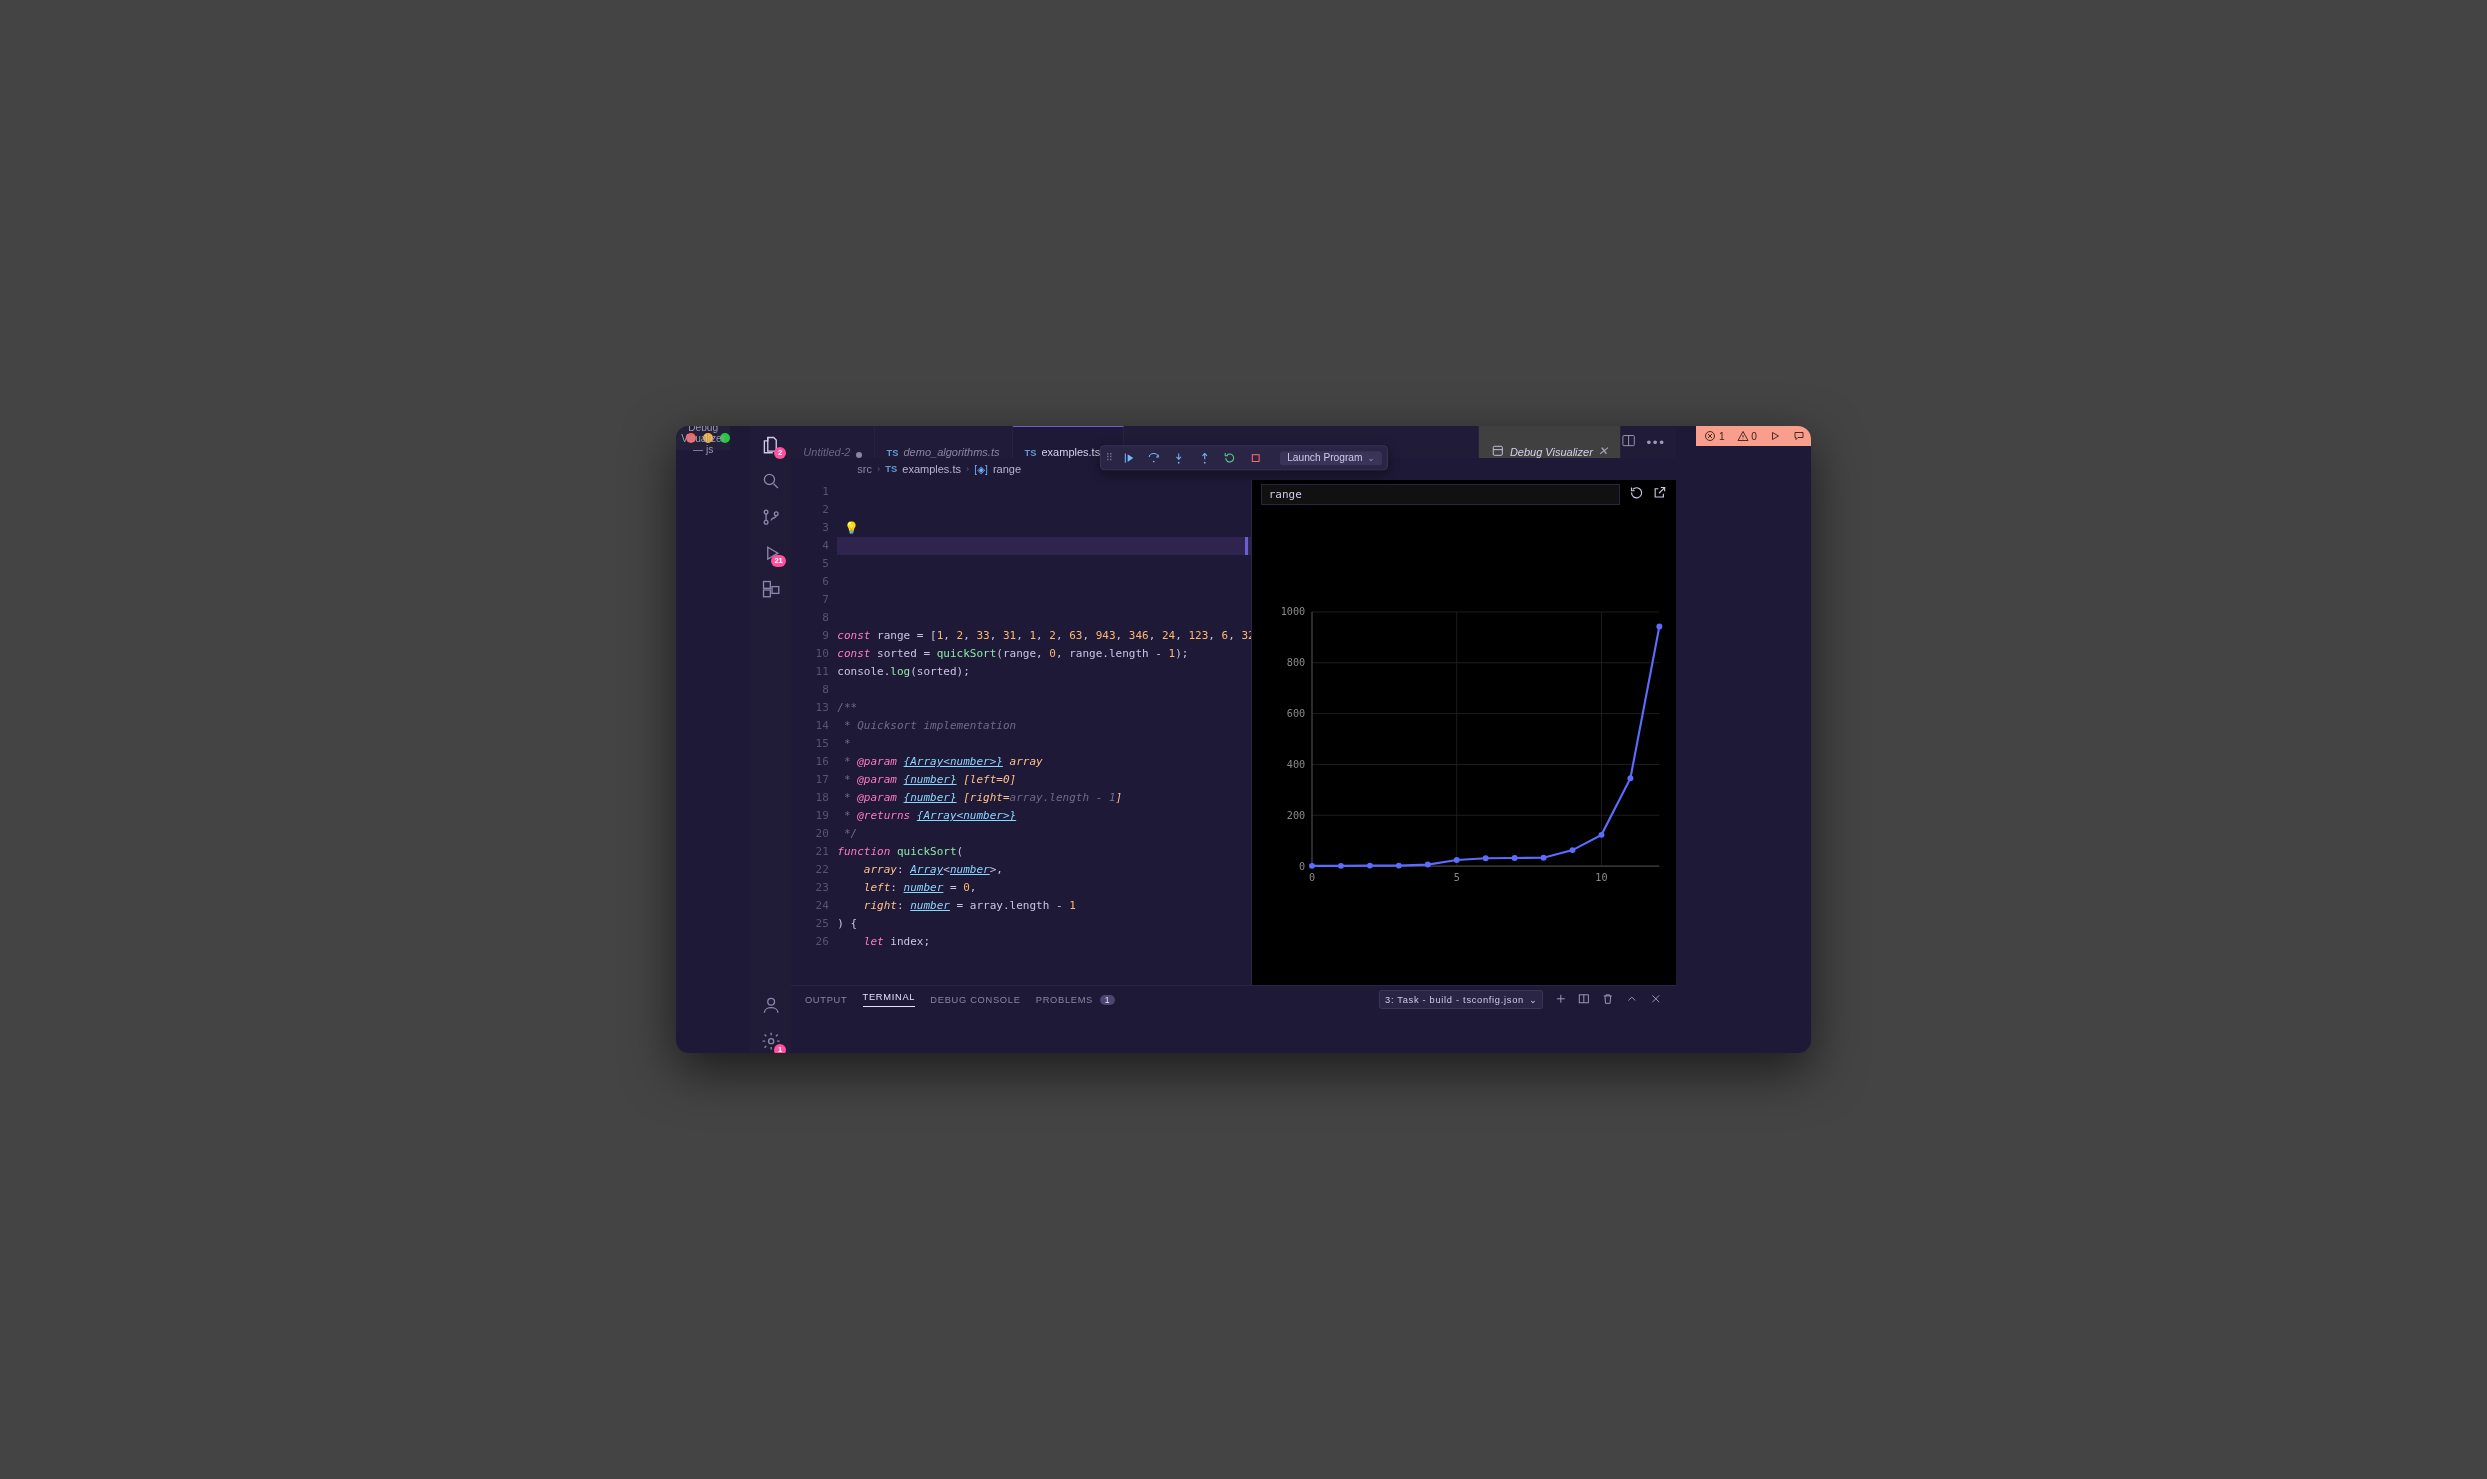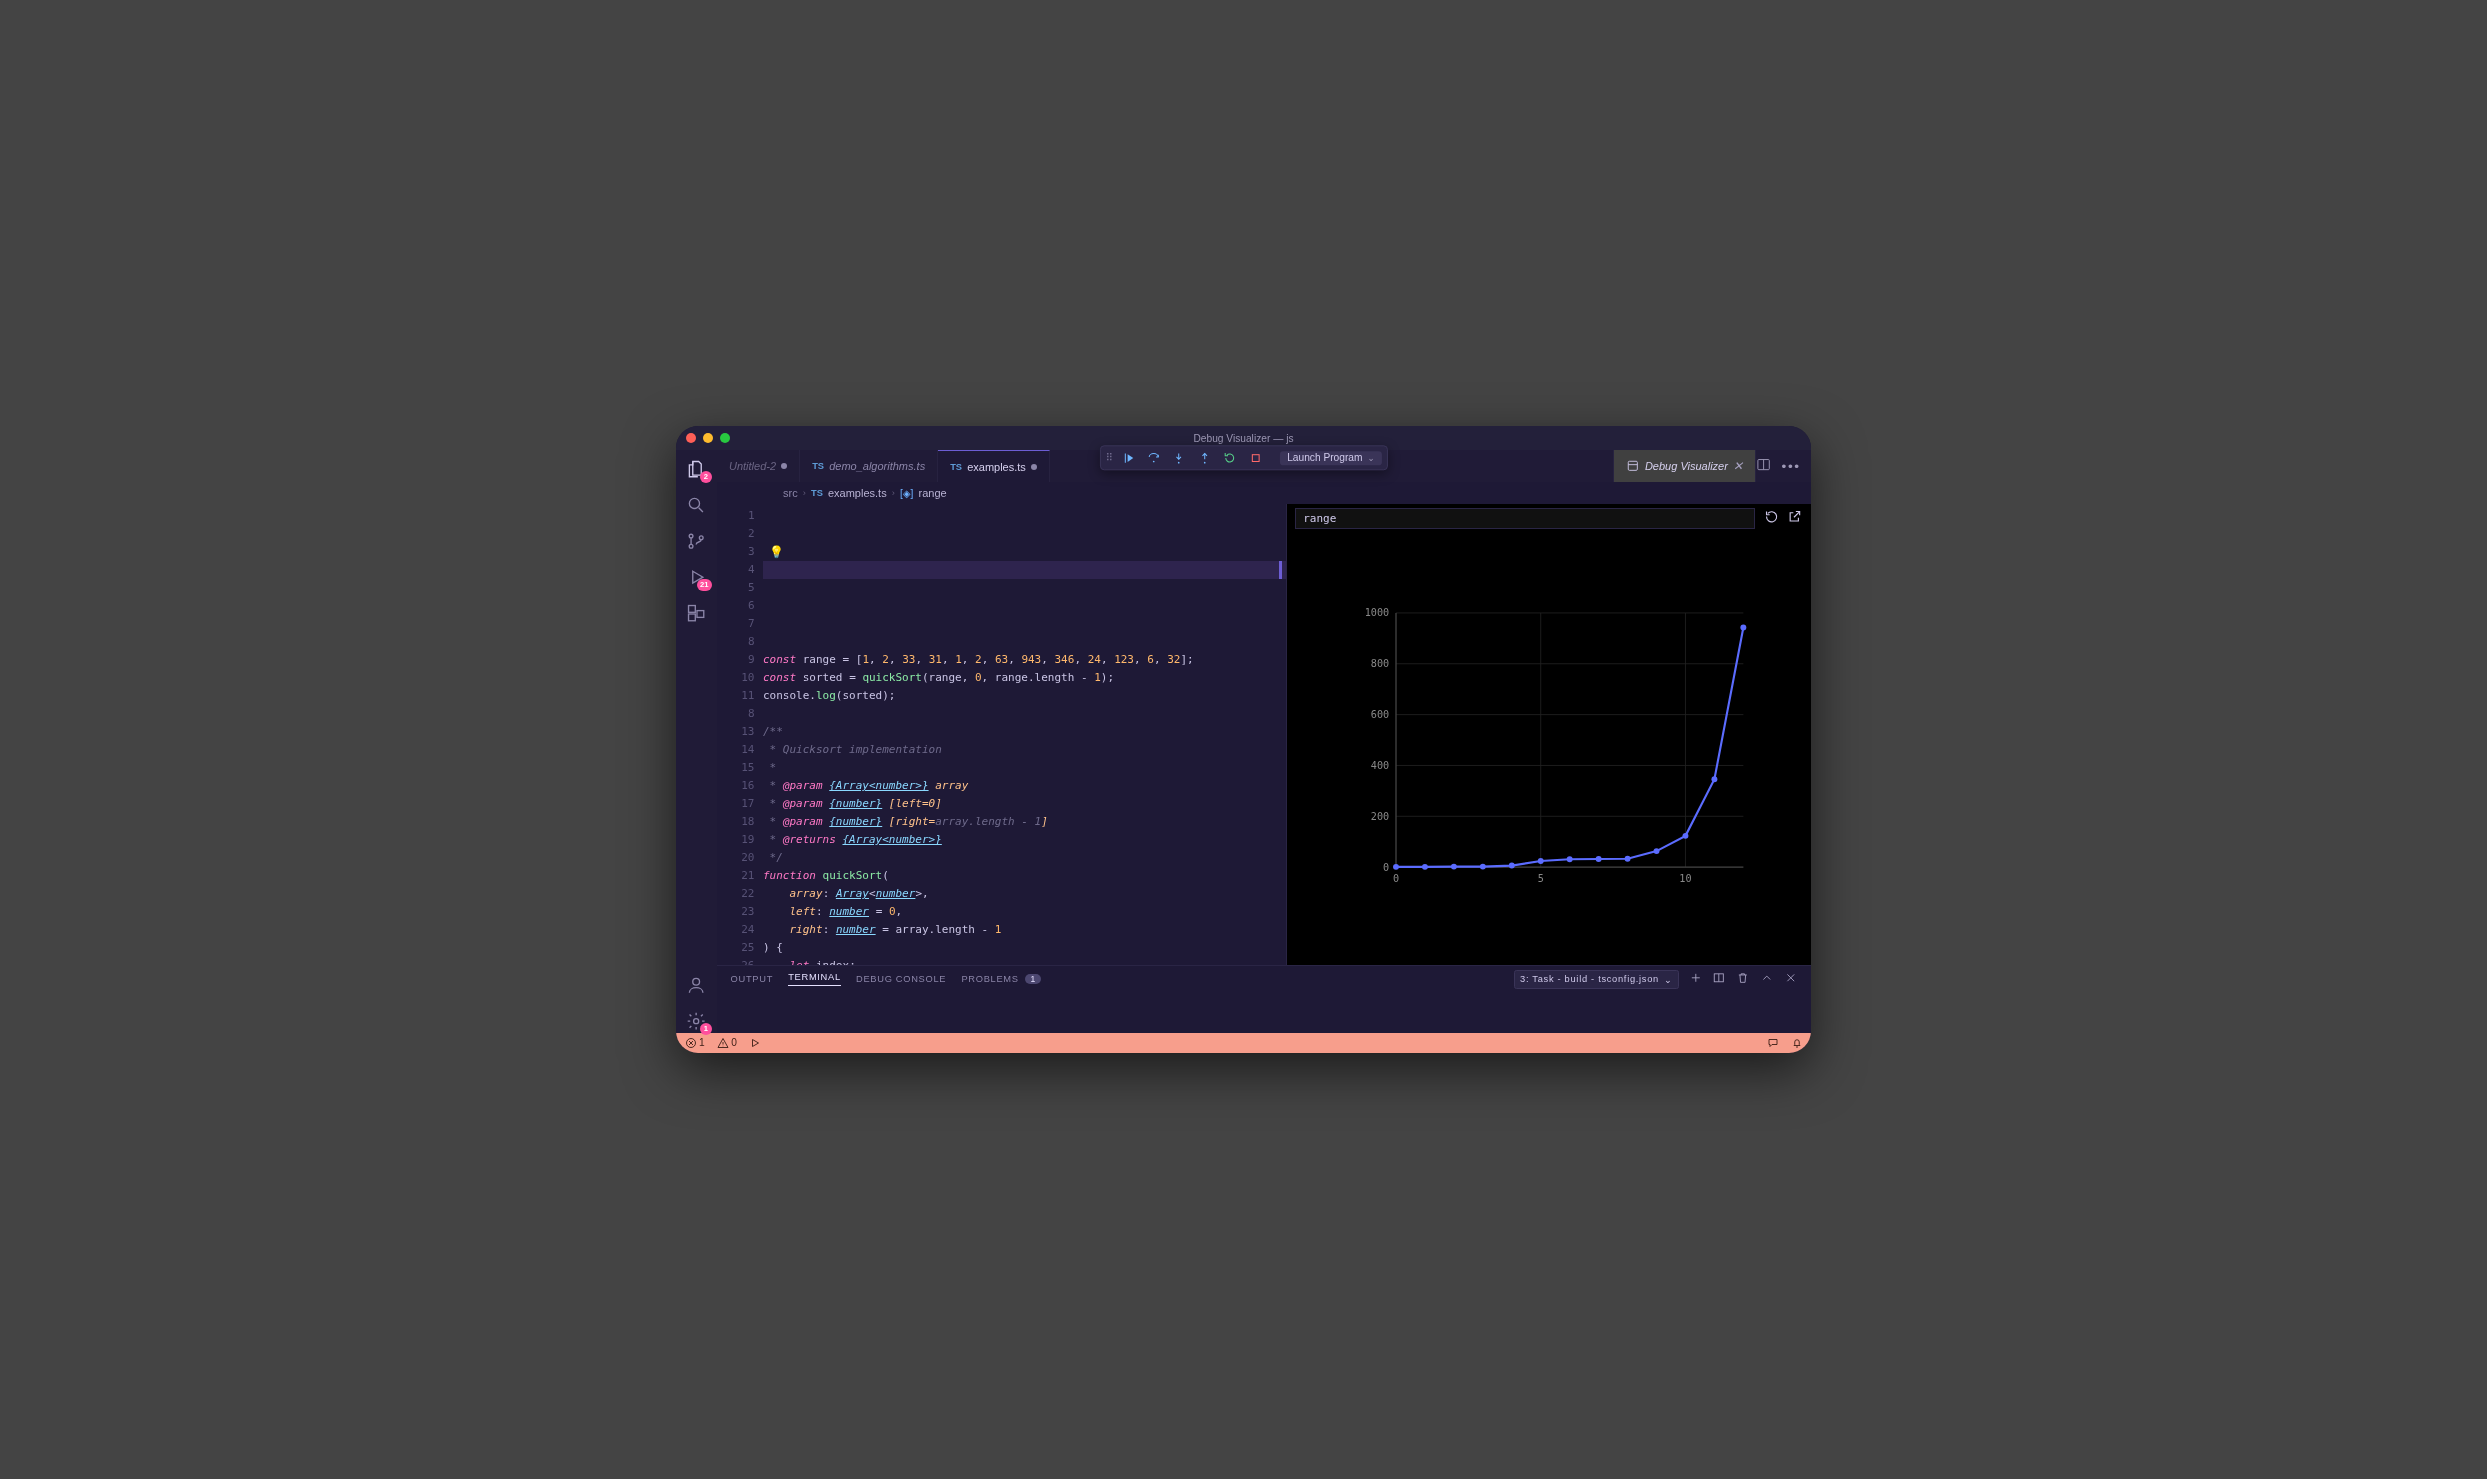--- a/index.html
+++ b/index.html
@@ -7,25 +7,25 @@
   body {
     font-family: -apple-system, BlinkMacSystemFont, "Segoe UI", sans-serif;
     background: #444;
     display: flex; align-items: center; justify-content: center;
   }
 
   
   .window {
     width: 1135px; height: 627px;
     background: #1e1936;
-    border-radius: 22px;
+    border-radius: 13px;
     overflow: hidden;
     position: relative;
     box-shadow: 0 17px 51px rgba(0,0,0,0.6);
-    display: flex; flex-direction: column;
+    display: flex; flex-direction: row; gap: 20px;
   }
 
   
   .titlebar {
     height: 24px;
     background: #23203a;
     display: flex; align-items: center;
     position: relative;
     -webkit-app-region: drag;
     font-size: 10.2px;
@@ -62,21 +62,21 @@
 
   
   .main { flex:1; display:flex; flex-direction:column; min-width:0; }
 
   
   .tabrow {
     height:32px; background:#201b37; display:flex; align-items:stretch;
     position:relative;
   }
   .tab {
-    display:flex; align-items:center; gap:5.1px;
+    display:flex; align-items:flex-end; gap:5.1px;
     padding:0 12px; font-size:11px; color:#8b85a8;
     border-right:0.8px solid #272240;
     cursor:pointer;
     font-style:italic;
   }
   .tab.active { background:#1e1936; color:#d6d0ee; border-top:0.8px solid #6c5dd3; font-style:normal;}
   .tab .ts-badge { color:#5e9bd6; font-weight:600; font-size:9.3px; font-style:normal;}
   .tab .dirty-dot { width:6px; height:6px; border-radius:50%; background:#8b85a8; }
   .tab.nofile { color:#6b6584; font-style:italic;}
   .tab.vispanel { background:#404040; color:#d6d0ee; border-left:0.8px solid #272240;font-style:italic; }

